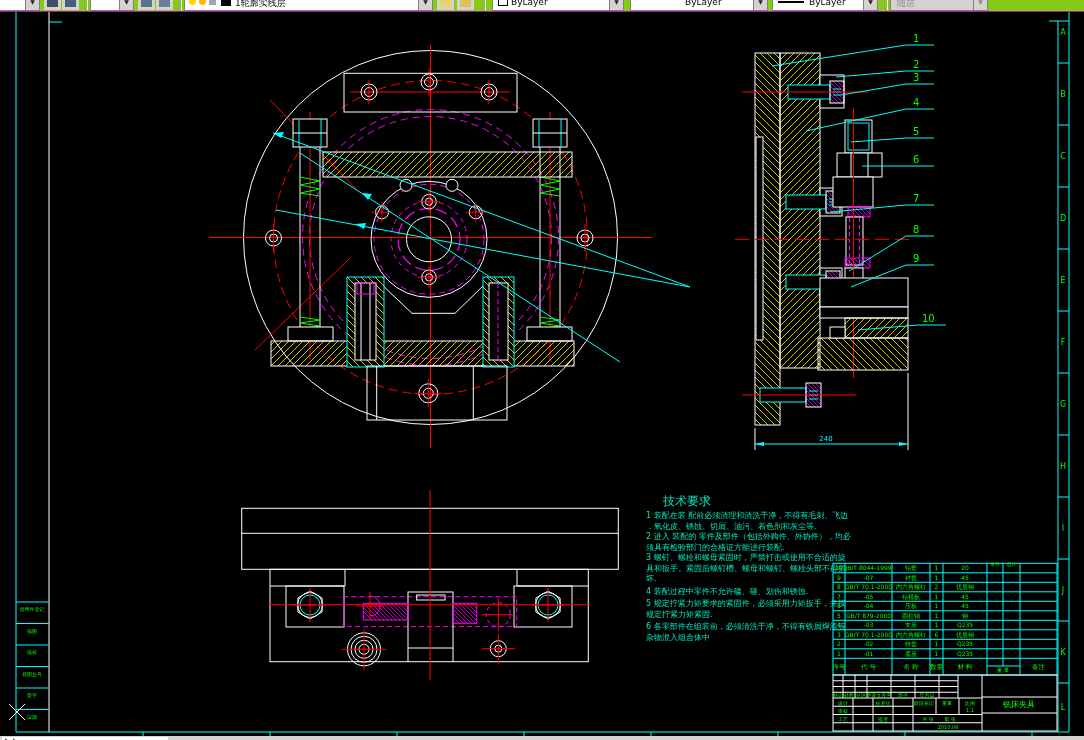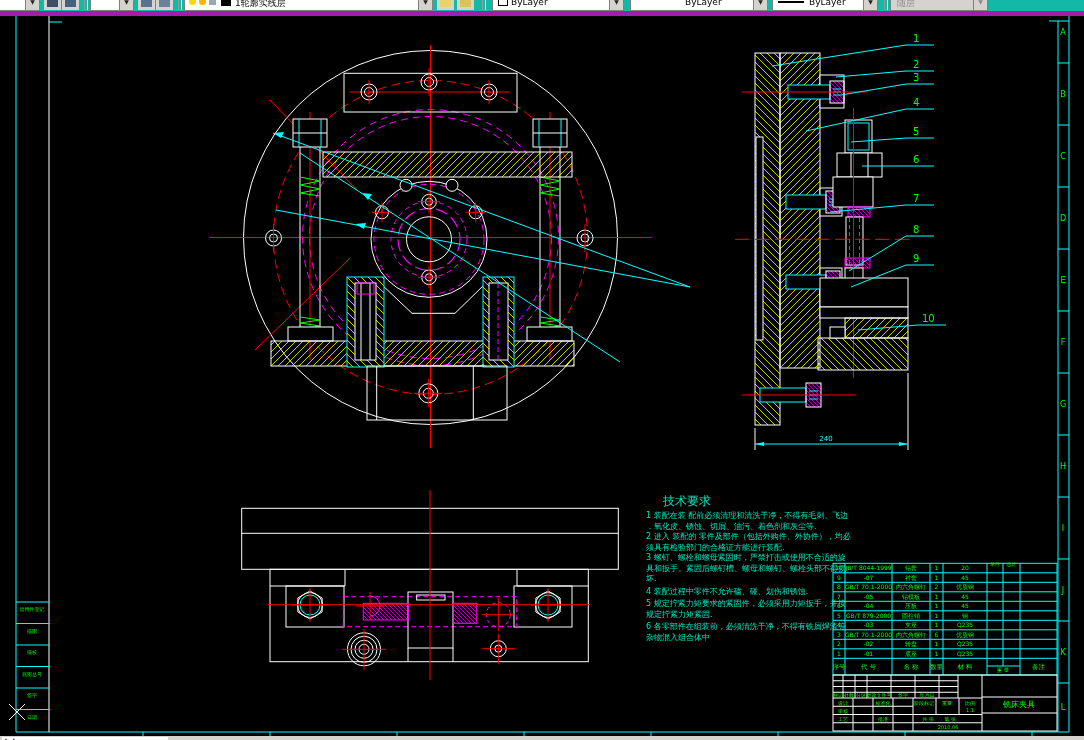--- a/index.html
+++ b/index.html
@@ -1,17 +1,17 @@
 <!DOCTYPE html>
 <html><head>
 <meta charset="utf-8">
 <style>
   html,body{margin:0;padding:0;background:#000;}
   #app{position:relative;width:1084px;height:740px;background:#000;overflow:hidden;font-family:"DejaVu Sans",sans-serif;}
-  #toolbar{position:absolute;left:0;top:0;width:1084px;height:11px;background:#14b8a6;border-bottom:5px solid #a21caf;overflow:hidden;z-index:5;}
+  #toolbar{position:absolute;left:0;top:0;width:1084px;height:11px;background:#84cc16;border-bottom:1px solid #a21caf;overflow:hidden;z-index:5;}
   .combo{position:absolute;top:-8px;height:19px;background:#fff;border:1px solid #7f7f7f;box-sizing:border-box;font-size:9px;color:#000;}
   .combo .arrow{position:absolute;right:0;top:0;bottom:0;width:13px;background:#d6d3ce;border-left:1px solid #7f7f7f;font-size:6px;line-height:18px;text-align:center;color:#222;}
   .combo .val{position:absolute;left:16px;top:4px;white-space:nowrap;}
   .combo.disabled{background:#d6d3ce;color:#8a8a8a;}
   .tbtn{position:absolute;top:-6px;width:17px;height:16px;background:#d6d3ce;}
   .tbtn .gl{position:absolute;left:3px;top:3px;width:11px;height:10px;}
   .tsep{position:absolute;top:-4px;width:2px;height:14px;border-left:1px solid #9a9a9a;border-right:1px solid #fff;}
   .swatch{position:absolute;top:4px;width:8px;height:7px;border:1px solid #000;}
   #cmdline{position:absolute;left:0;top:736px;width:1084px;height:4px;background:#d6d3ce;z-index:5;overflow:hidden;}
   #cmdtext{position:absolute;left:2px;top:1px;width:166px;height:10px;background:#fff;font-size:8px;color:#000;font-family:"DejaVu Sans Mono",monospace;overflow:hidden;}

